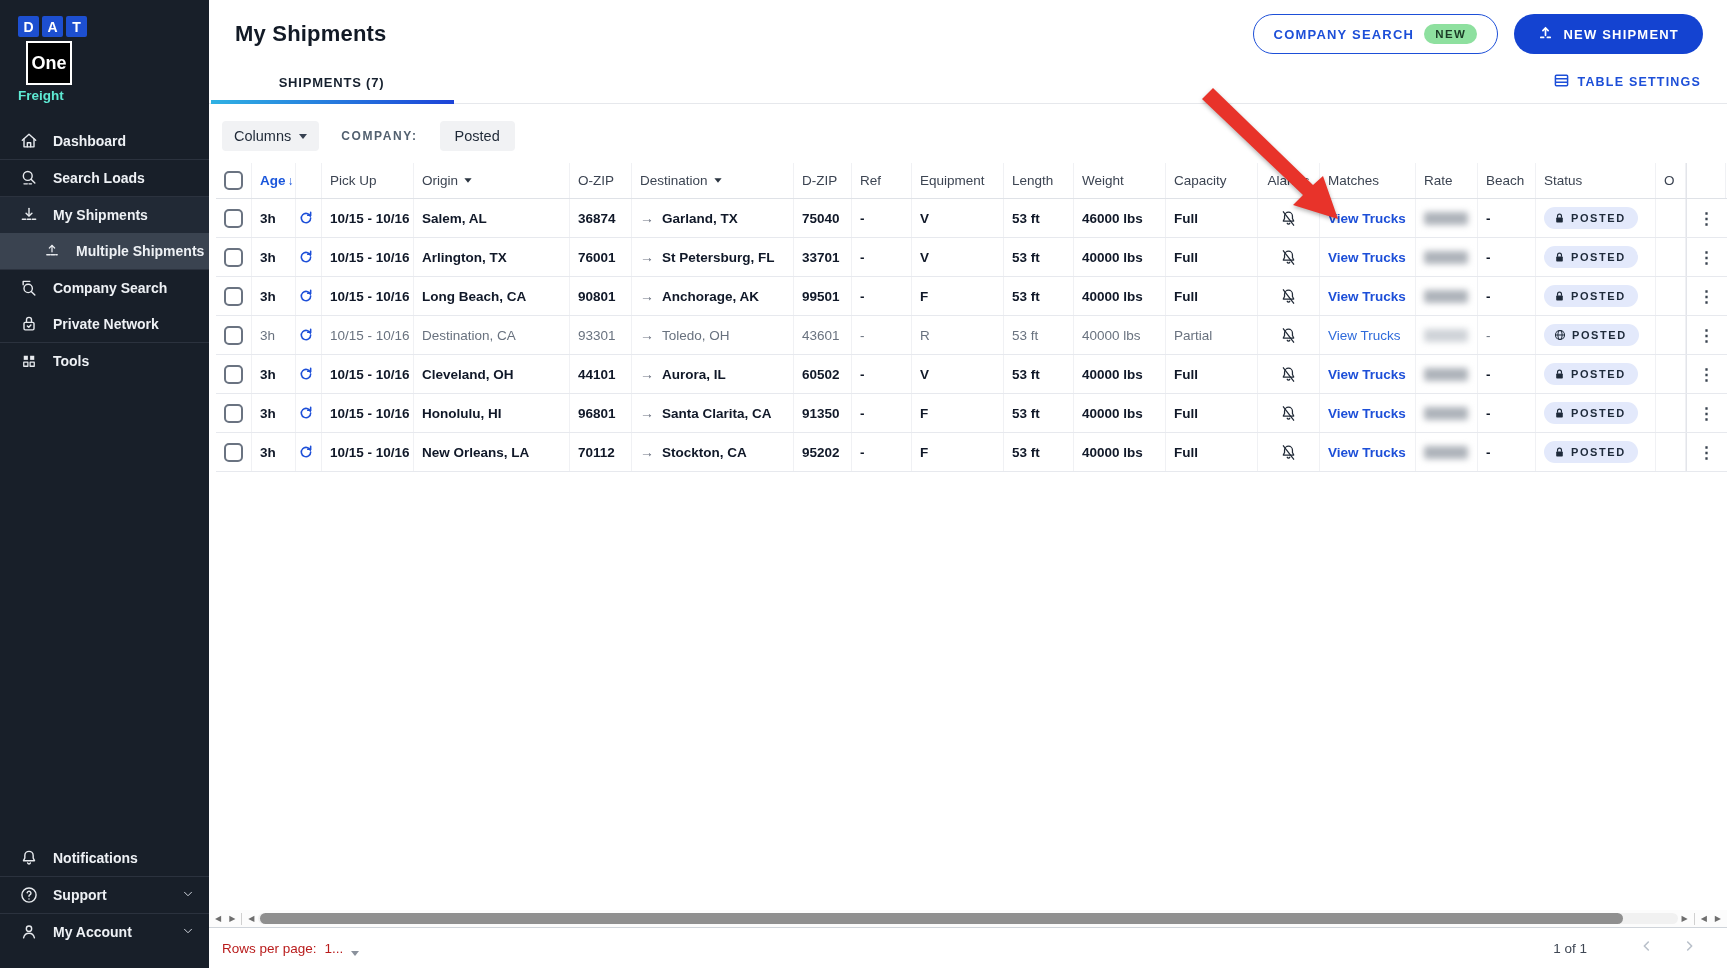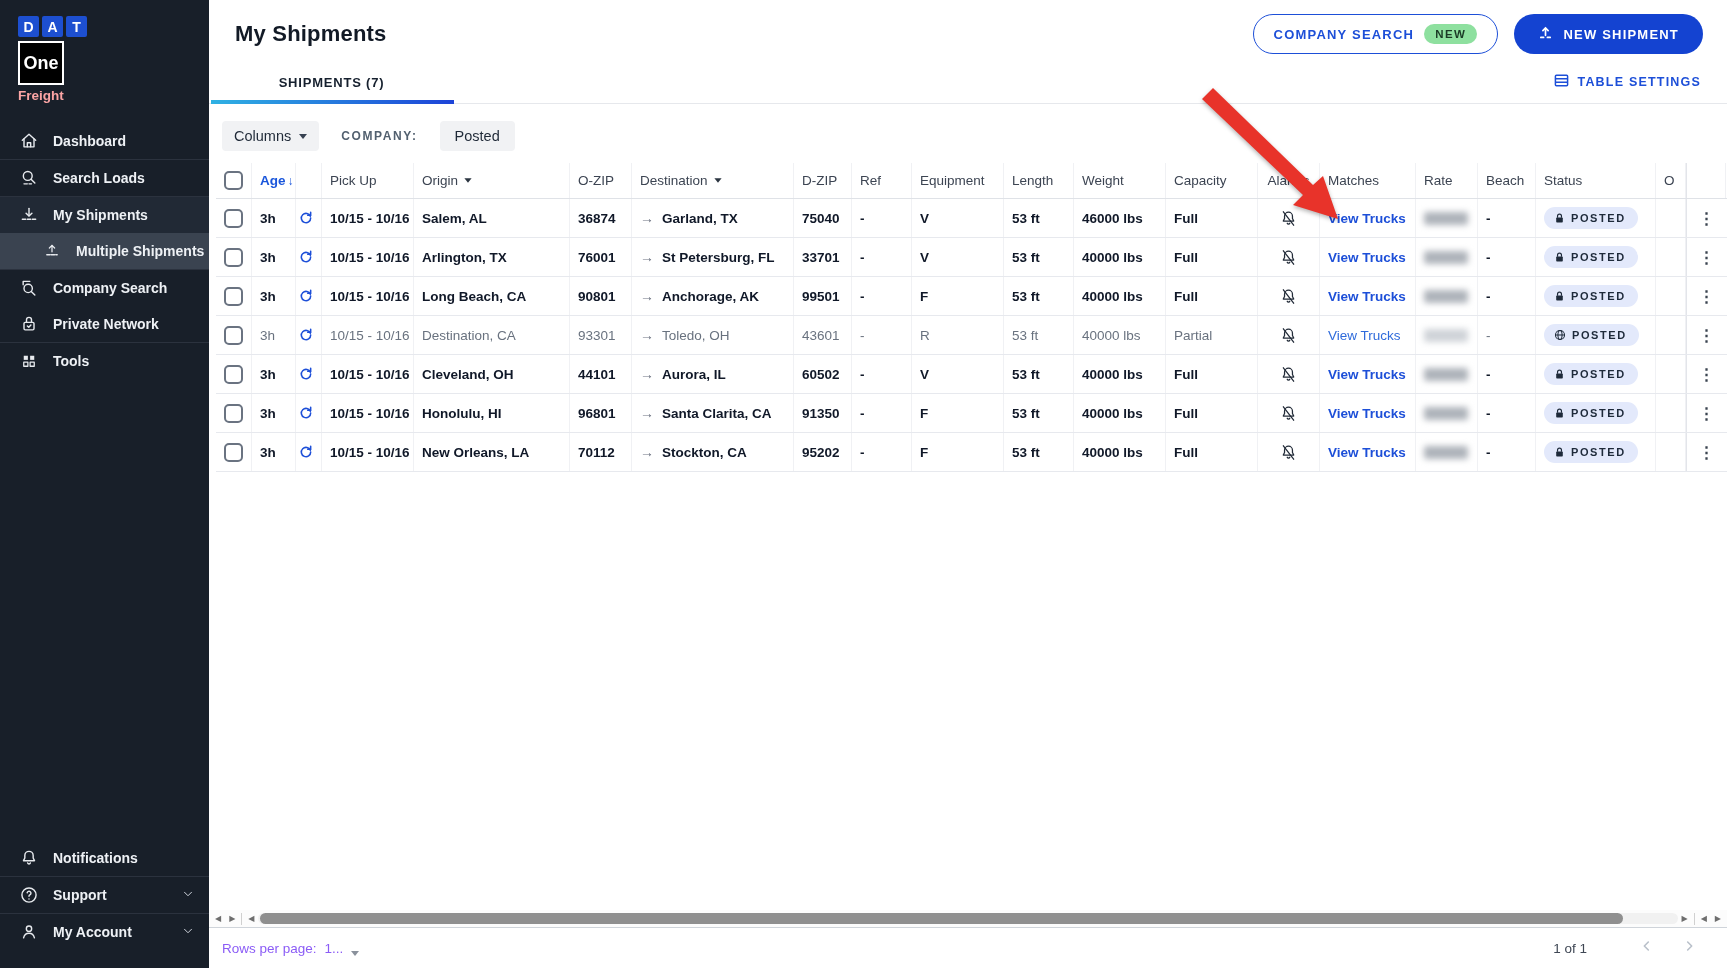--- a/index.html
+++ b/index.html
@@ -8,22 +8,22 @@
   .app { display:flex; width:100%; height:100%; }
 
   
   .sidebar { width:209px; height:100%; background:#181f29; color:#eef1f5;
     display:flex; flex-direction:column; flex-shrink:0; }
   .logo-block { padding:16px 18px 10px 18px; }
   .dat-row { display:flex; gap:3px; margin-bottom:4px; }
   .dat-sq { width:21px; height:21px; background:#1d4fd0; color:#fff; font-weight:bold;
     font-size:14px; display:flex; align-items:center; justify-content:center; border-radius:2px;}
   .one-box { width:46px; height:44px; background:#000; border:2px solid #fff; color:#fff;
-    font-weight:bold; font-size:18px; display:flex; align-items:center; justify-content:center; margin:2px 0 3px 0;}
-  .brand-freight { color:#fca5a5; font-weight:bold; font-size:13.5px; }
+    font-weight:bold; font-size:18px; display:flex; align-items:center; justify-content:center; margin:2px 0 3px 8px;}
+  .brand-freight { color:#5eead4; font-weight:bold; font-size:13.5px; }
   .nav { margin-top:10px; }
   .nav-item { height:36px; display:flex; align-items:center; gap:14px; padding-left:19px;
     font-size:14px; font-weight:bold; color:#eef1f5; cursor:pointer; position:relative;}
   .nav-item .nv-ic { width:20px; height:20px; display:flex; align-items:center; justify-content:center; }
   .nav-item.section { background:#212935; }
   .nav-item.sub { padding-left:42px; background:#212935; }
   .nav-item.selected { background:#3a4350; }
   .nav-divider { height:1px; background:#2b323e; }
   .side-spacer { flex:1; }
   .nav-item .chev { position:absolute; right:14px; }
@@ -93,21 +93,21 @@
   
   .hscroll { height:18px; display:flex; align-items:center; background:#fcfcfc;
     border-bottom:1px solid #cfd4da; padding:0 2px; }
   .sc-btn { font-size:8px; color:#6d6d6d; padding:0 4px; cursor:pointer; user-select:none; }
   .sc-div { width:1px; height:12px; background:#d0d0d0; margin:0 2px; }
   .sc-track { flex:1; height:11px; background:#f1f1f1; border-radius:6px; position:relative; }
   .sc-thumb { position:absolute; left:2px; top:0; height:11px; width:96%; background:#8f8f8f; border-radius:6px; cursor:grab;}
 
   
   .footer { height:40px; display:flex; align-items:center; background:#fff; padding:0 24px 0 13px; }
-  .rpp { display:flex; align-items:flex-end; gap:8px; font-size:13.5px; color:#8b5cf6; cursor:pointer;}
+  .rpp { display:flex; align-items:flex-end; gap:8px; font-size:13.5px; color:#b91c1c; cursor:pointer;}
   .rpp .caret-down { border-top-color:#8a919c; }
   .pageinfo { margin-left:auto; font-size:13.5px; color:#3f4754; }
   .pg-btns { display:flex; gap:26px; margin-left:52px; margin-right:6px; }
   .pg-btn { cursor:pointer; }
 
   .annot { position:absolute; left:0; top:0; pointer-events:none;
     filter:drop-shadow(0 2px 2px rgba(0,0,0,.3)); }
 </style>
 </head>
 <body>

